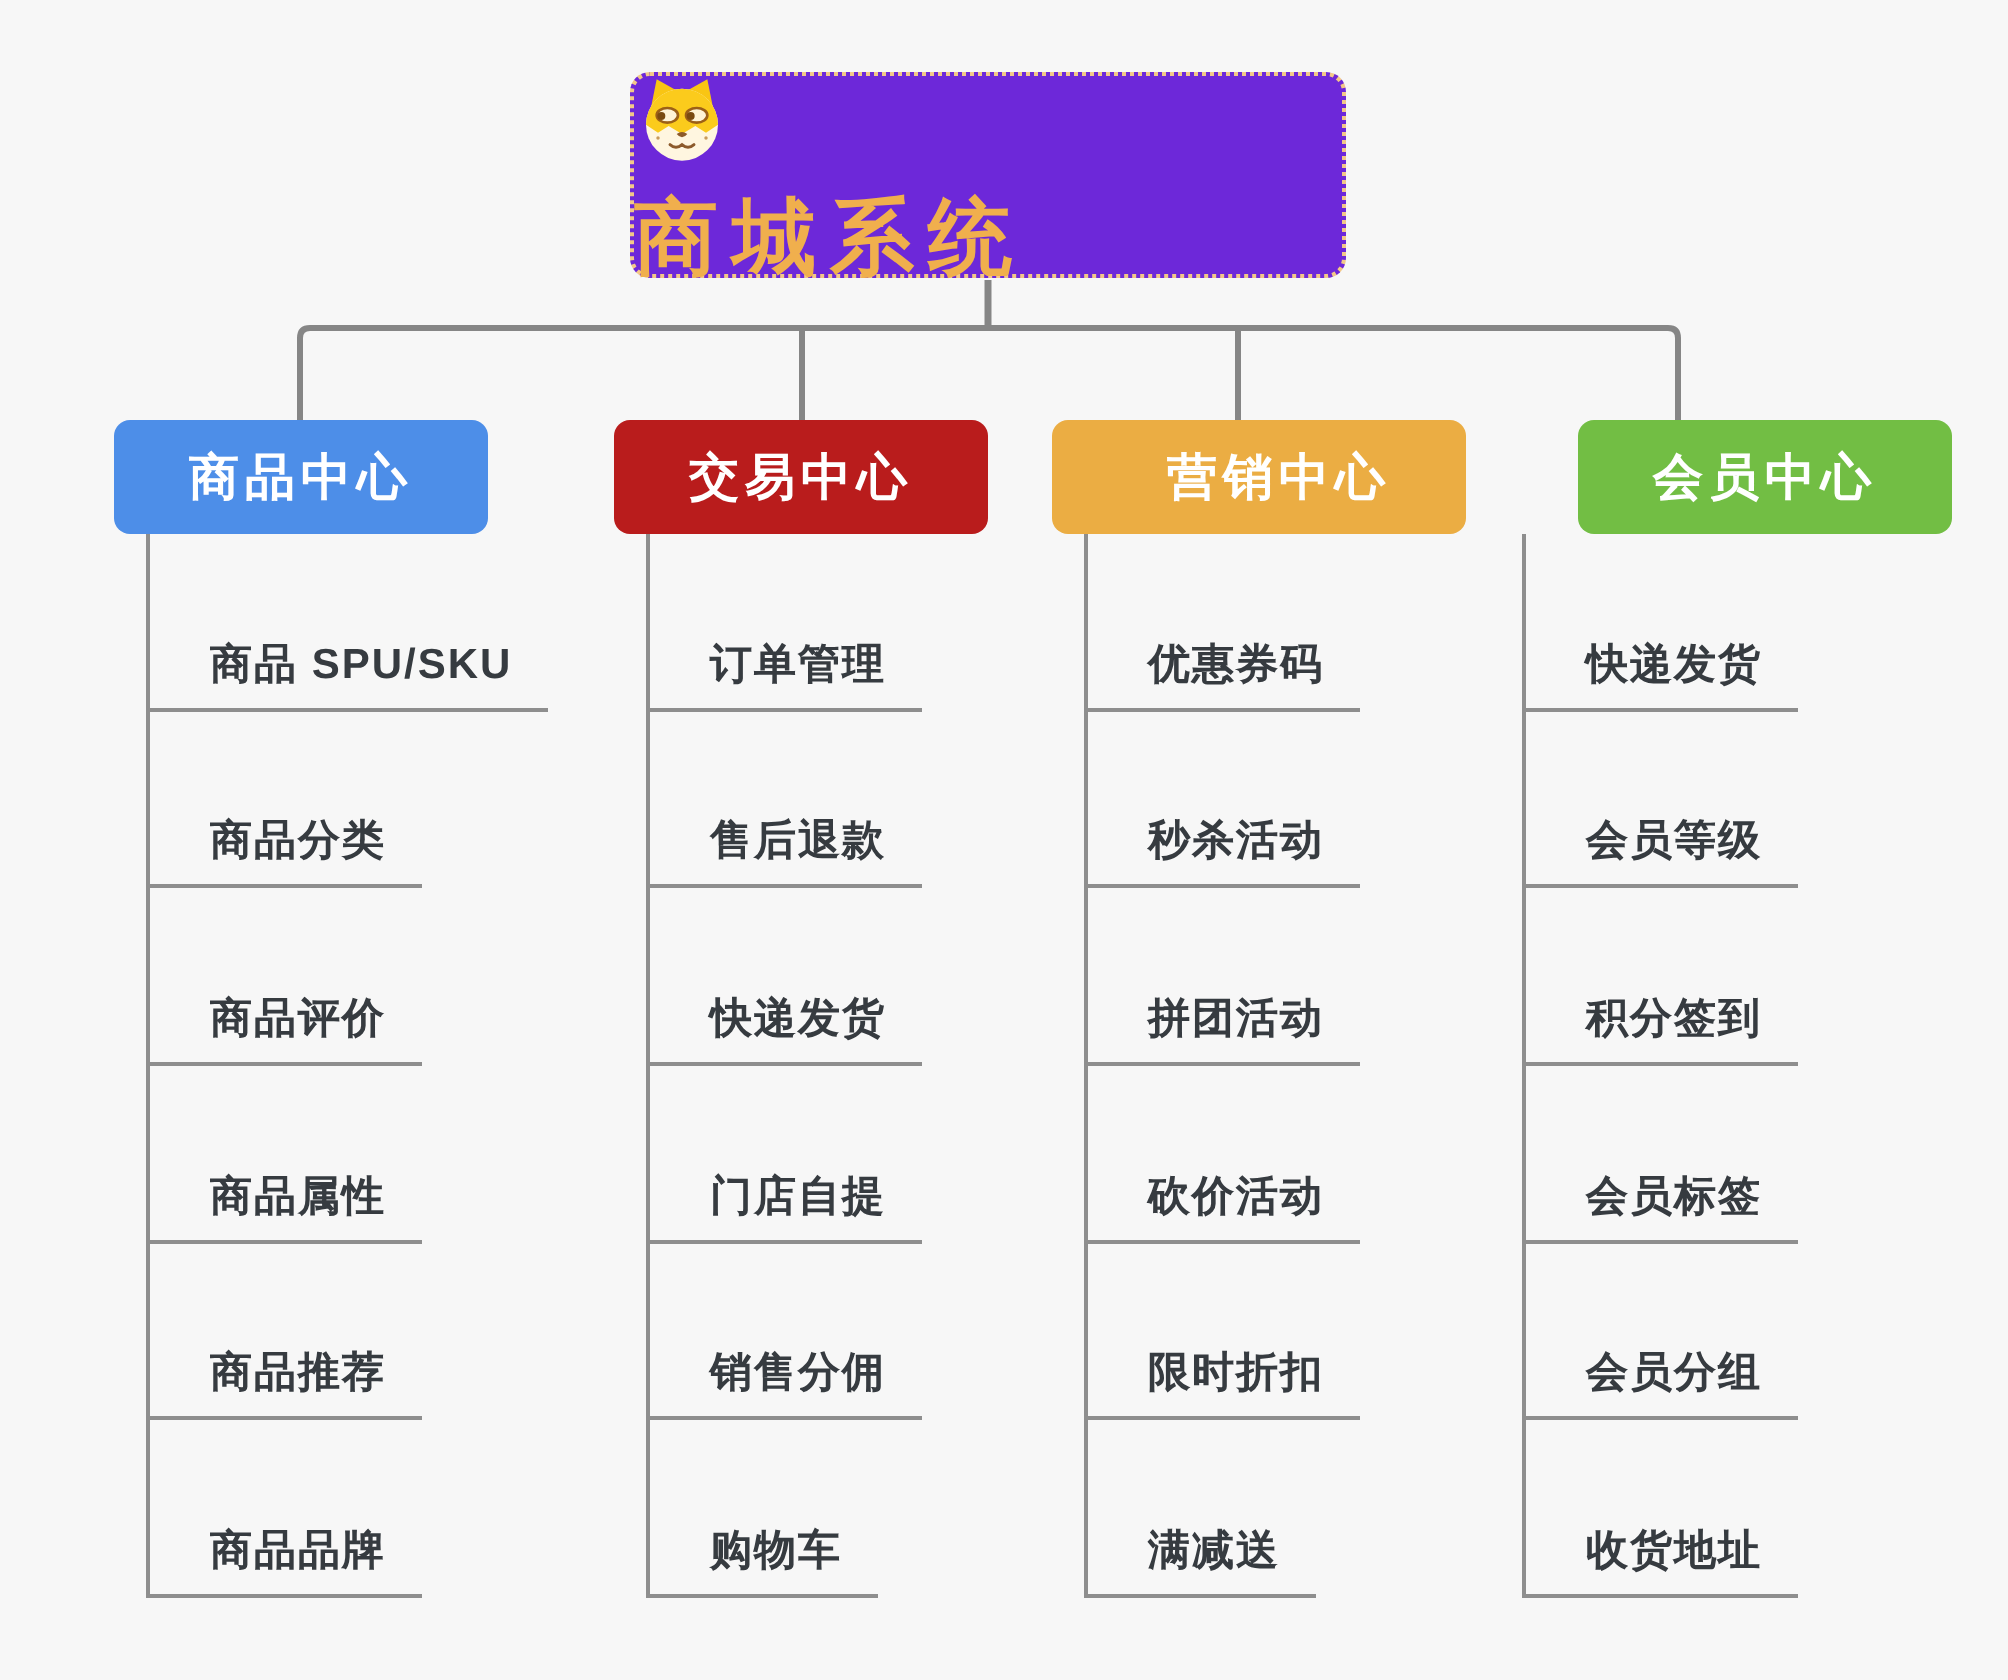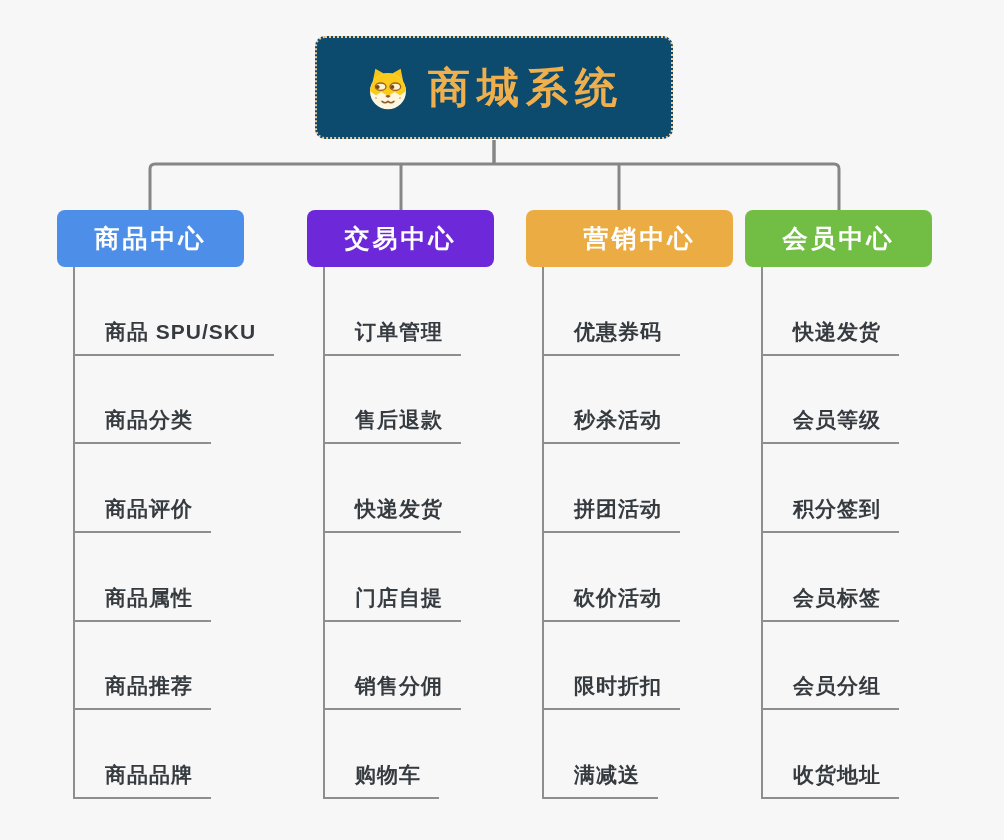--- a/index.html
+++ b/index.html
@@ -18,28 +18,28 @@
     position:absolute;
     left:0;top:0;
     width:1004px;height:840px;
     pointer-events:none;
   }
   
   .root-node{
     position:absolute;
     left:315px;top:36px;
     width:358px;height:103px;
-    background:#0c4a6e;
+    background:#6d28d9;
     border:2px dotted var(--root-border,#F3C888);
     border-radius:10px;
     box-sizing:border-box;
     display:flex;
-    align-items:center;
     justify-content:center;
     gap:16px;
+    flex-direction:column;
   }
   .root-title{
     font-size:42px;
     letter-spacing:7px;
     font-weight:600;
     color:var(--root-text,#F0AF4D);
     line-height:1;
     white-space:nowrap;
   }
   .dog{width:48px;height:46px;display:inline-flex;}
@@ -138,21 +138,21 @@
           <div class="leaf">商品属性</div>
         </div>
         <div class="leaf-row">
           <div class="leaf">商品推荐</div>
         </div>
         <div class="leaf-row">
           <div class="leaf">商品品牌</div>
         </div>
       </div>
       <div class="branch-col" style="left: 307px;">
-        <div class="branch-box" style="background: #6d28d9;">交易中心</div>
+        <div class="branch-box" style="background: #b91c1c;">交易中心</div>
         <div class="spine"></div>
         <div class="leaf-row">
           <div class="leaf">订单管理</div>
         </div>
         <div class="leaf-row">
           <div class="leaf">售后退款</div>
         </div>
         <div class="leaf-row">
           <div class="leaf">快递发货</div>
         </div>
@@ -182,21 +182,21 @@
           <div class="leaf">砍价活动</div>
         </div>
         <div class="leaf-row">
           <div class="leaf">限时折扣</div>
         </div>
         <div class="leaf-row">
           <div class="leaf">满减送</div>
         </div>
       </div>
       <div class="branch-col" style="left: 745px;">
-        <div class="branch-box" style="background: rgb(114, 190, 68);">会员中心</div>
+        <div class="branch-box" style="background: rgb(114, 190, 68); margin-left: 44px;">会员中心</div>
         <div class="spine"></div>
         <div class="leaf-row">
           <div class="leaf">快递发货</div>
         </div>
         <div class="leaf-row">
           <div class="leaf">会员等级</div>
         </div>
         <div class="leaf-row">
           <div class="leaf">积分签到</div>
         </div>

